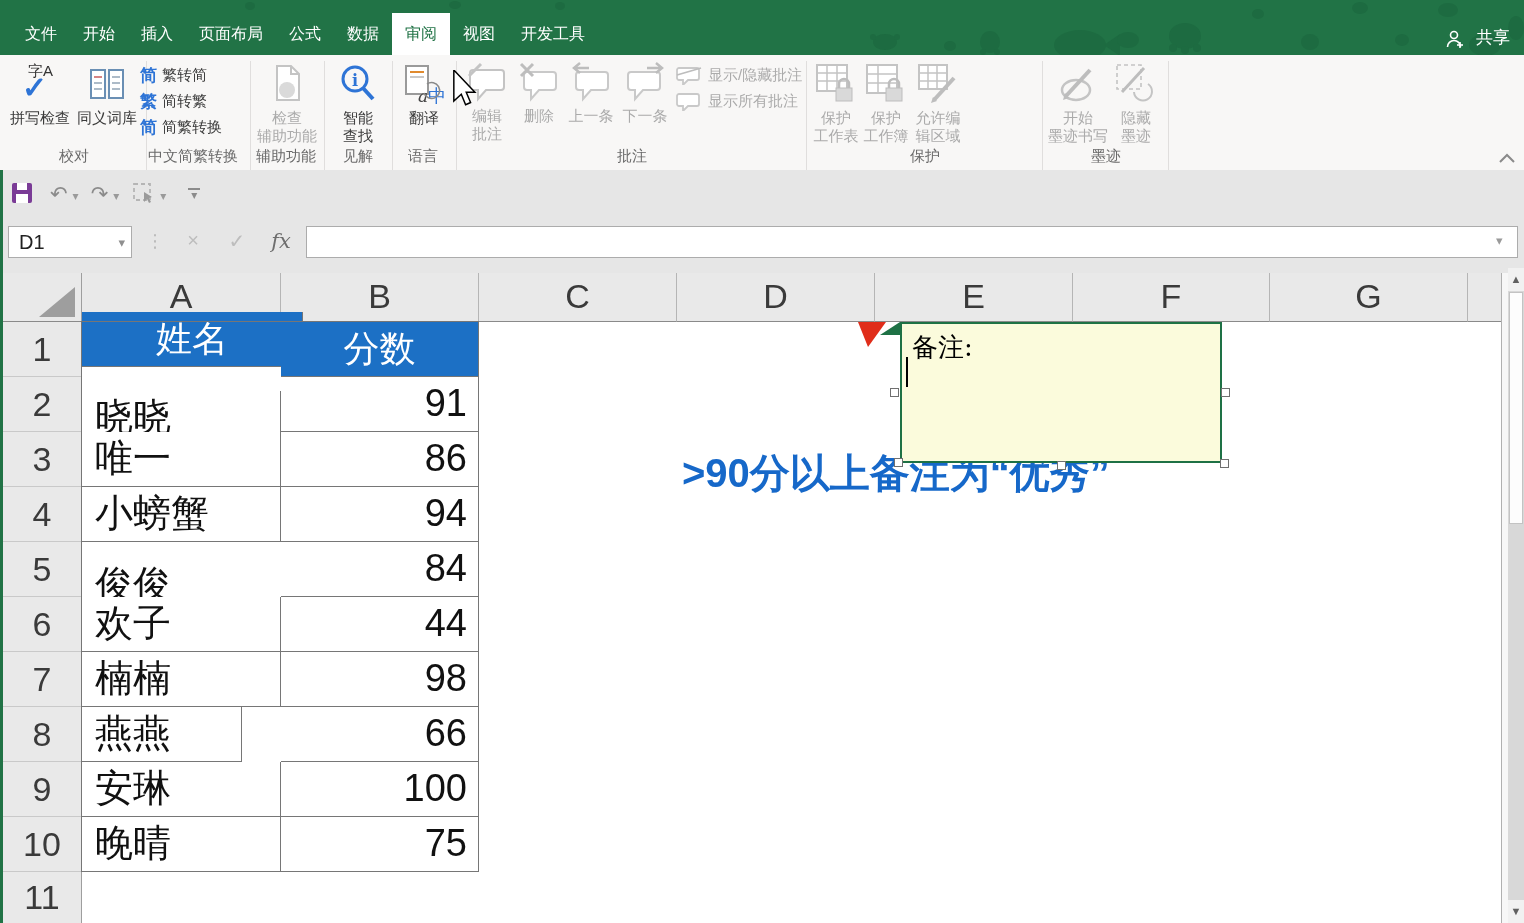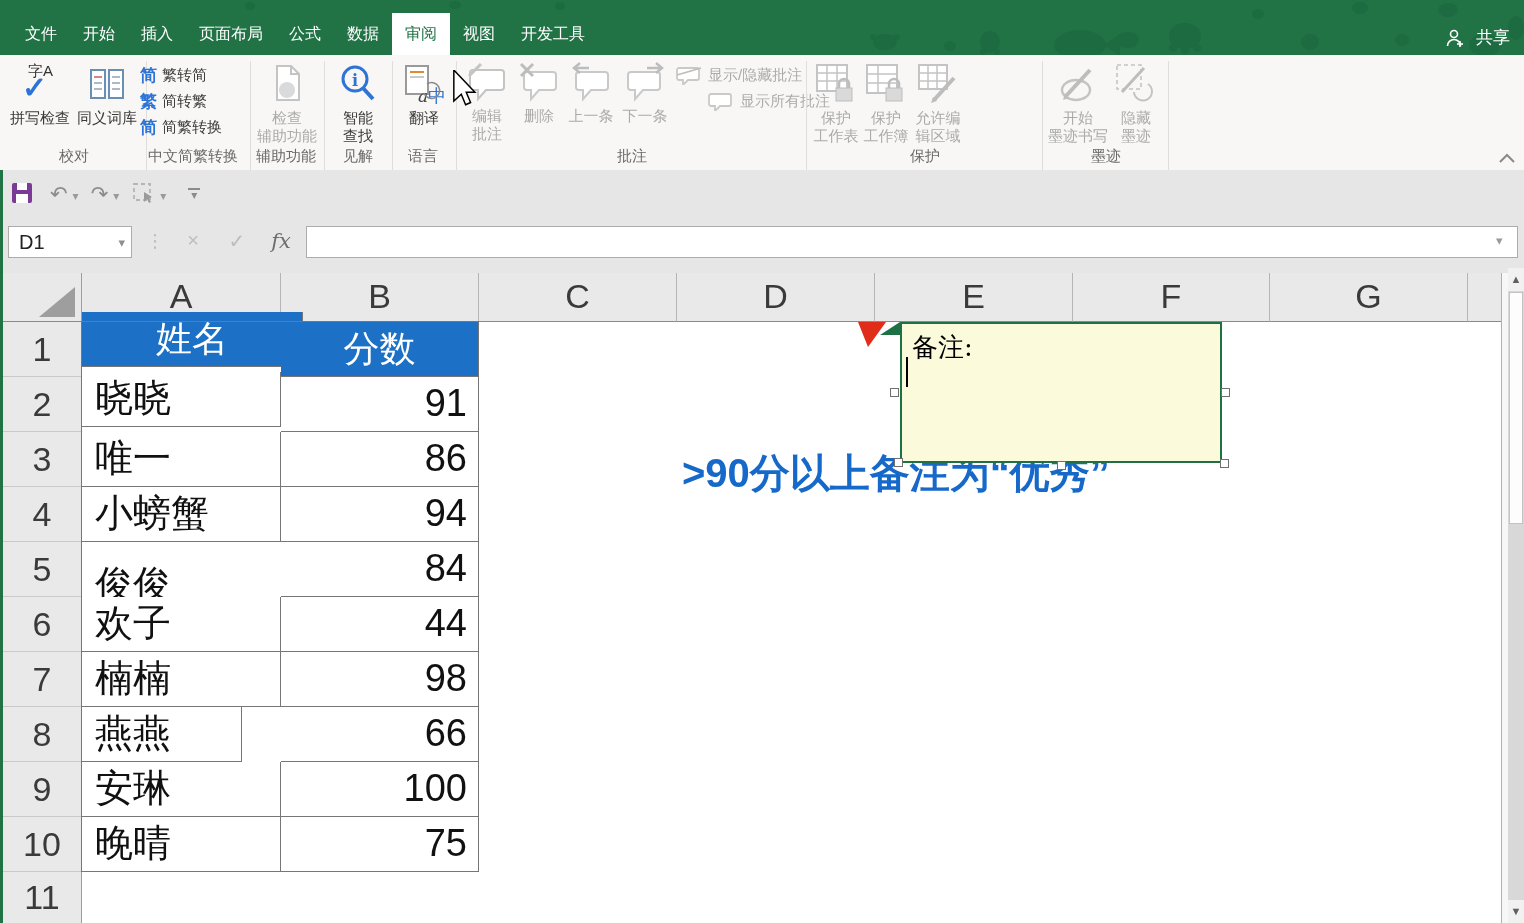--- a/index.html
+++ b/index.html
@@ -6,21 +6,21 @@
   body{width:1524px;height:923px;position:relative;overflow:hidden;background:#fff;
        font-family:"Liberation Sans",sans-serif;color:#333}
   .abs{position:absolute}
 
   
   .apphead{left:0;top:0;width:1524px;height:55px;background:#217346}
   .tabs{left:12px;bottom:0;height:42px;display:flex;align-items:stretch}
   .tab{padding:0 13px;line-height:42px;font-size:16px;color:#fff;white-space:nowrap;cursor:default}
   .tab.active{background:#fff;color:#217346}
   .tellme{display:flex;align-items:center;gap:8px;color:#eaf3ee;padding:0 12px;font-size:17px}
-  .share{right:14px;bottom:6px;display:flex;align-items:center;gap:11px;color:#fff;font-size:17px}
+  .share{right:14px;bottom:6px;display:flex;align-items:flex-end;gap:11px;color:#fff;font-size:17px}
 
   
   .ribbon{left:0;top:55px;width:1524px;height:115px;background:#f8f7f6;border-bottom:1px solid #d5d2cf}
   .rsep{top:6px;width:1px;height:152px;background:#e0dedd;position:absolute}
   .rgroup-label{bottom:4px;font-size:15px;color:#6a6a6a;text-align:center;position:absolute;white-space:nowrap}
   .rbtn{position:absolute;top:7px;text-align:center}
   .rbtn .rlabel{margin-top:3px;font-size:15px;line-height:18px;white-space:pre-line;color:#3b3b3b}
   .rbtn.dis .rlabel{color:#ababab}
   .ricon{display:block;margin:0 auto}
   .rrow{position:absolute;left:140px;width:104px;height:25px;display:flex;align-items:center;font-size:15px;color:#3b3b3b;white-space:nowrap}
@@ -237,21 +237,21 @@
     </svg>
     <div class="rlabel">下一条</div>
   </div>
   <div class="rflat" style="left:676px;top:10px">
     <svg width="26" height="20" viewBox="0 0 26 20">
       <path d="M3,3 h18 a2,2 0 0 1 2,2 v8 a2,2 0 0 1 -2,2 h-9 l-5,5 v-5 h-4 a2,2 0 0 1 -2,-2 v-8 a2,2 0 0 1 2,-2 z" fill="#fff" stroke="#c9c9c9" stroke-width="1.8"></path>
       <line x1="1" y1="10" x2="25" y2="3" stroke="#bdbdbd" stroke-width="1.8"></line>
     </svg>
     <span>显示/隐藏批注</span>
   </div>
-  <div class="rflat" style="left:708px;top:36px">
+  <div class="rflat" style="left:676px;top:36px">
     <svg width="26" height="20" viewBox="0 0 26 20">
       <path d="M3,3 h18 a2,2 0 0 1 2,2 v8 a2,2 0 0 1 -2,2 h-9 l-5,5 v-5 h-4 a2,2 0 0 1 -2,-2 v-8 a2,2 0 0 1 2,-2 z" fill="#fff" stroke="#c9c9c9" stroke-width="1.8"></path>
     </svg>
     <span>显示所有批注</span>
   </div>
   <div class="rgroup-label" style="left:462px;width:340px">批注</div>
   <div class="rsep" style="left:806px"></div>
 
   <div class="rbtn dis" style="left:812px;width:48px">
     <svg class="ricon" width="44" height="44" viewBox="0 0 44 44">
@@ -369,21 +369,21 @@
 <div class="abs rowhdr" style="top:597px;height:55px">6</div>
 <div class="abs rowhdr" style="top:652px;height:55px">7</div>
 <div class="abs rowhdr" style="top:707px;height:55px">8</div>
 <div class="abs rowhdr" style="top:762px;height:55px">9</div>
 <div class="abs rowhdr" style="top:817px;height:55px">10</div>
 <div class="abs rowhdr" style="top:872px;height:51px;border-bottom:none">11</div>
 
 <div class="abs cell hdr" style="left:82px;top:312px;width:221px">姓名</div>
 <div class="abs cell hdr" style="left:281px;top:322px;width:198px">分数</div>
 
-<div class="abs cell nm" style="left:82px;top:372px;width:199px">晓晓</div>
+<div class="abs cell nm" style="left:82px;top:391px;width:199px">晓晓</div>
 <div class="abs cell sc" style="left:281px;top:377px;width:198px">91</div>
 <div class="abs cell nm" style="left:82px;top:432px;width:199px">唯一</div>
 <div class="abs cell sc" style="left:281px;top:432px;width:198px">86</div>
 <div class="abs cell nm" style="left:82px;top:487px;width:199px">小螃蟹</div>
 <div class="abs cell sc" style="left:281px;top:487px;width:198px">94</div>
 <div class="abs cell nm" style="left:82px;top:558px;width:238px">俊俊</div>
 <div class="abs cell sc" style="left:281px;top:542px;width:198px">84</div>
 <div class="abs cell nm" style="left:82px;top:597px;width:199px">欢子</div>
 <div class="abs cell sc" style="left:281px;top:597px;width:198px">44</div>
 <div class="abs cell nm" style="left:82px;top:652px;width:199px">楠楠</div>

